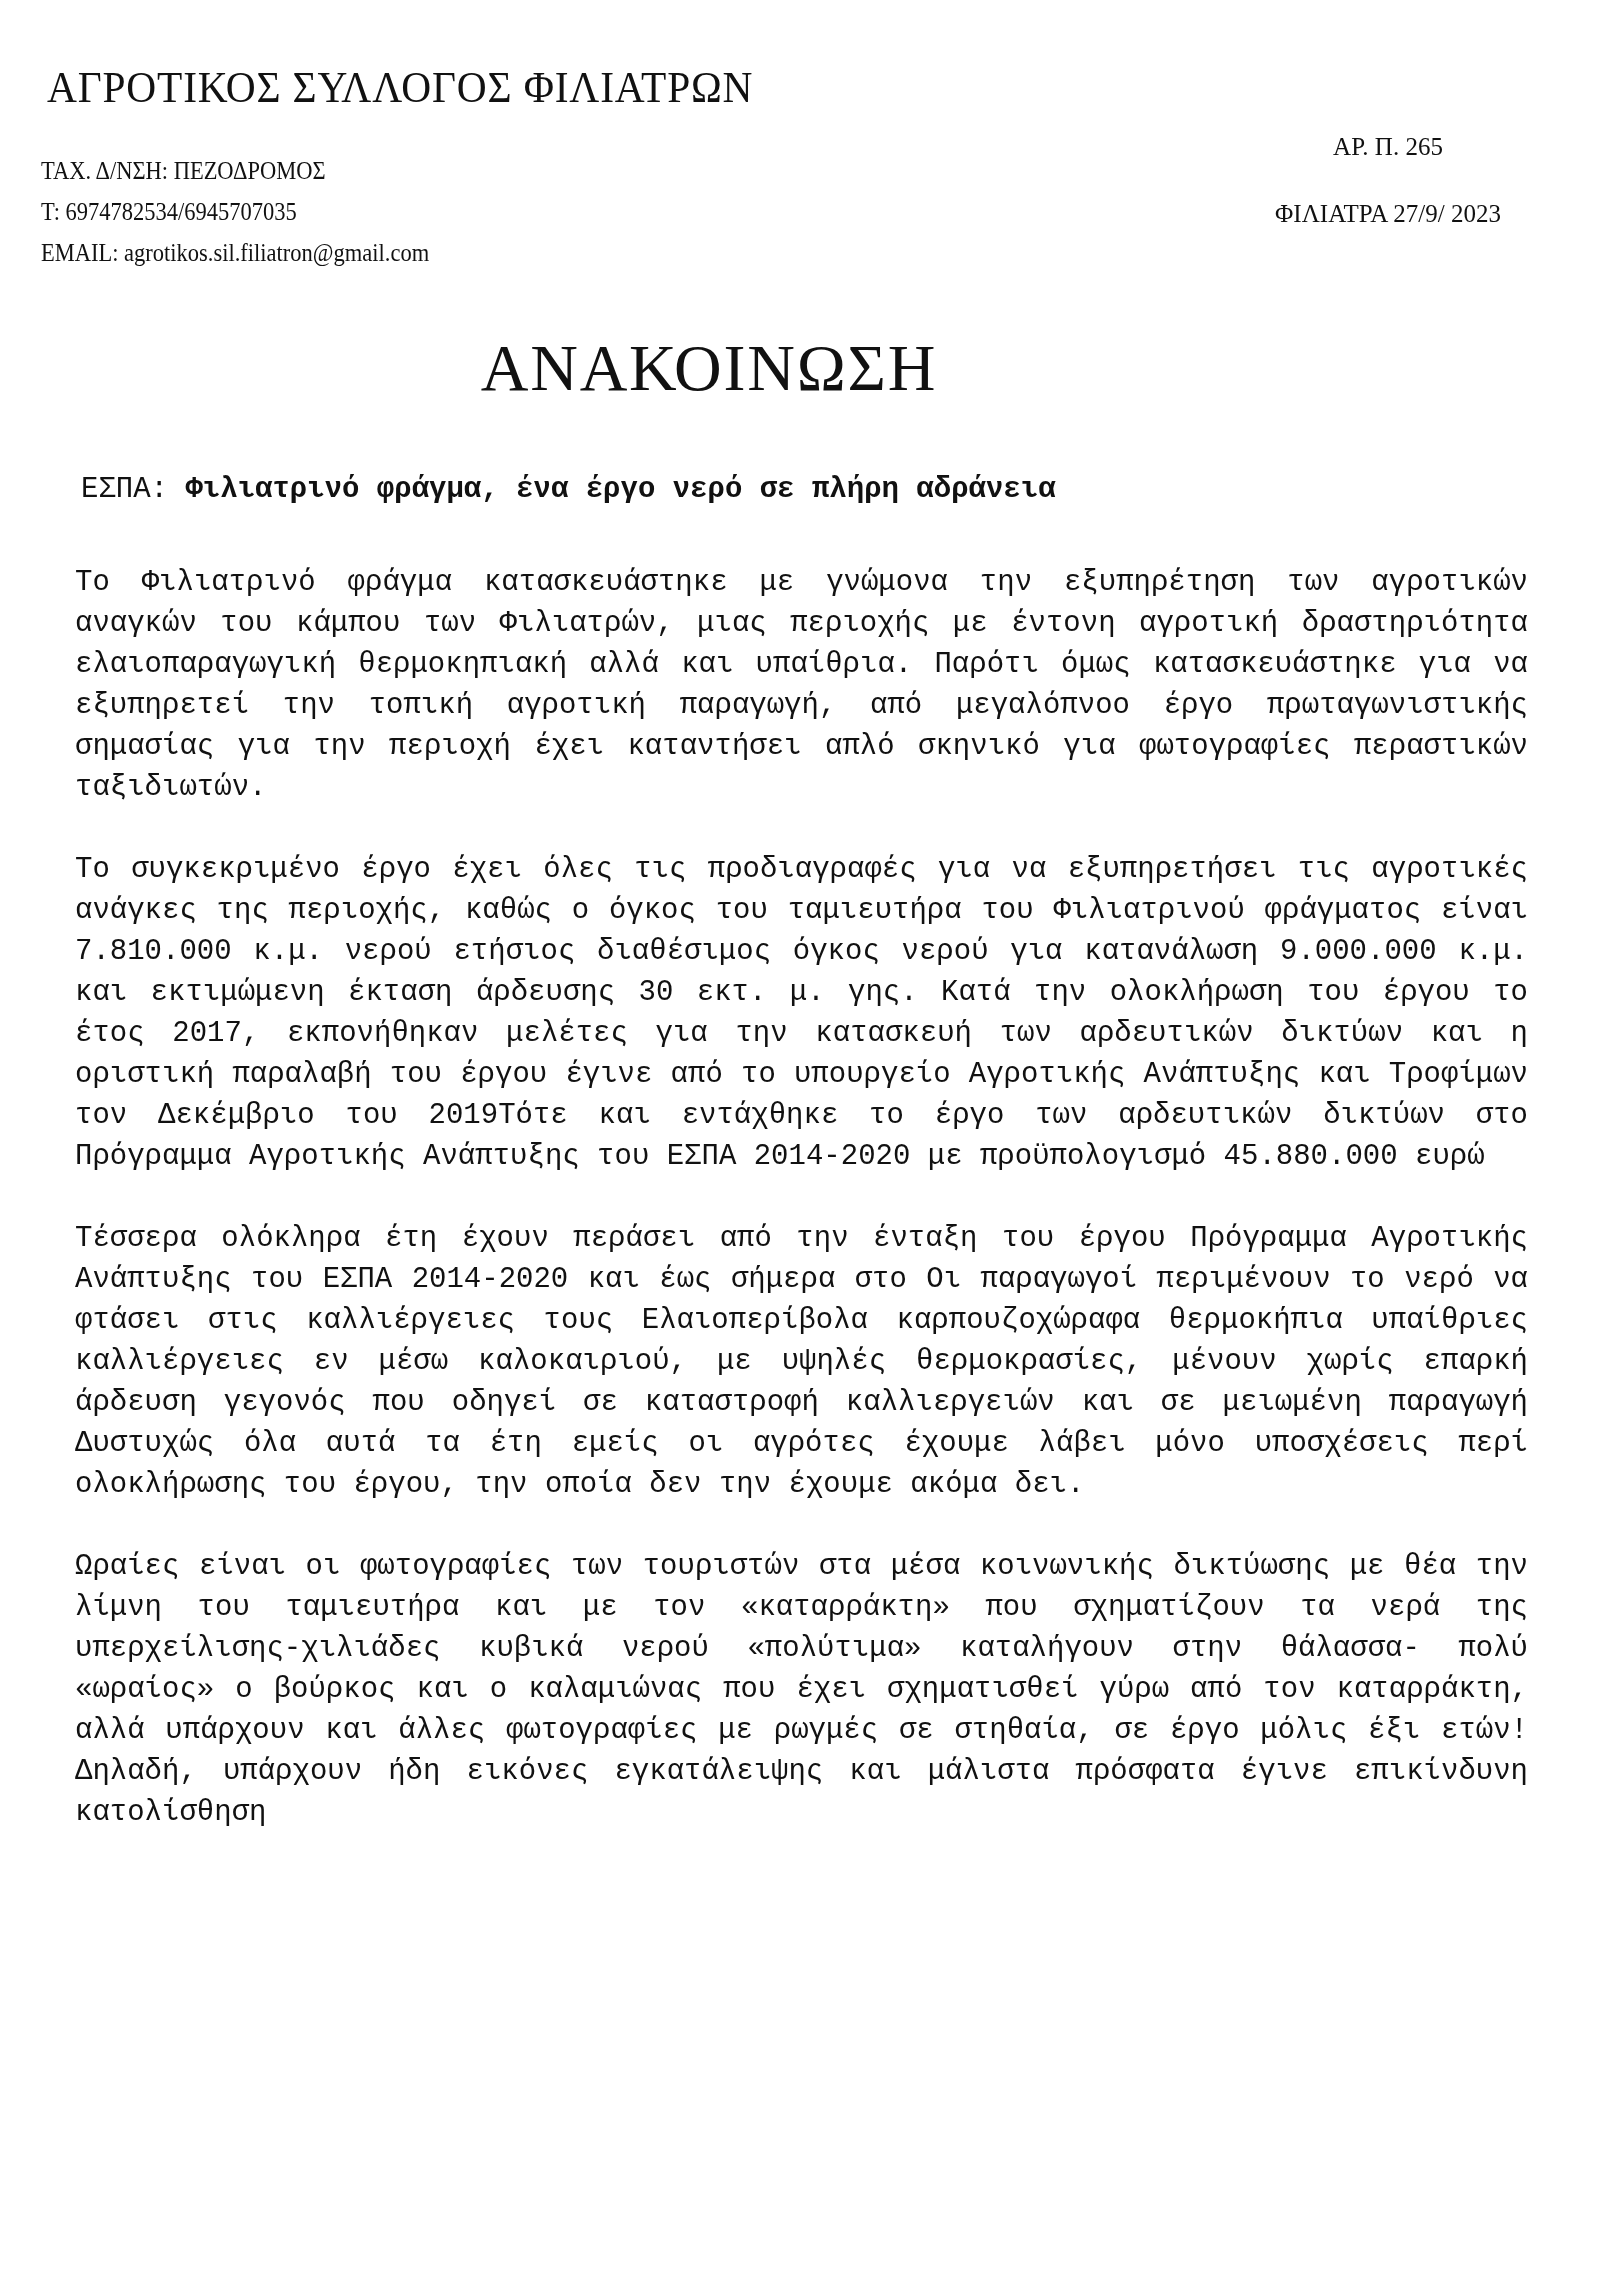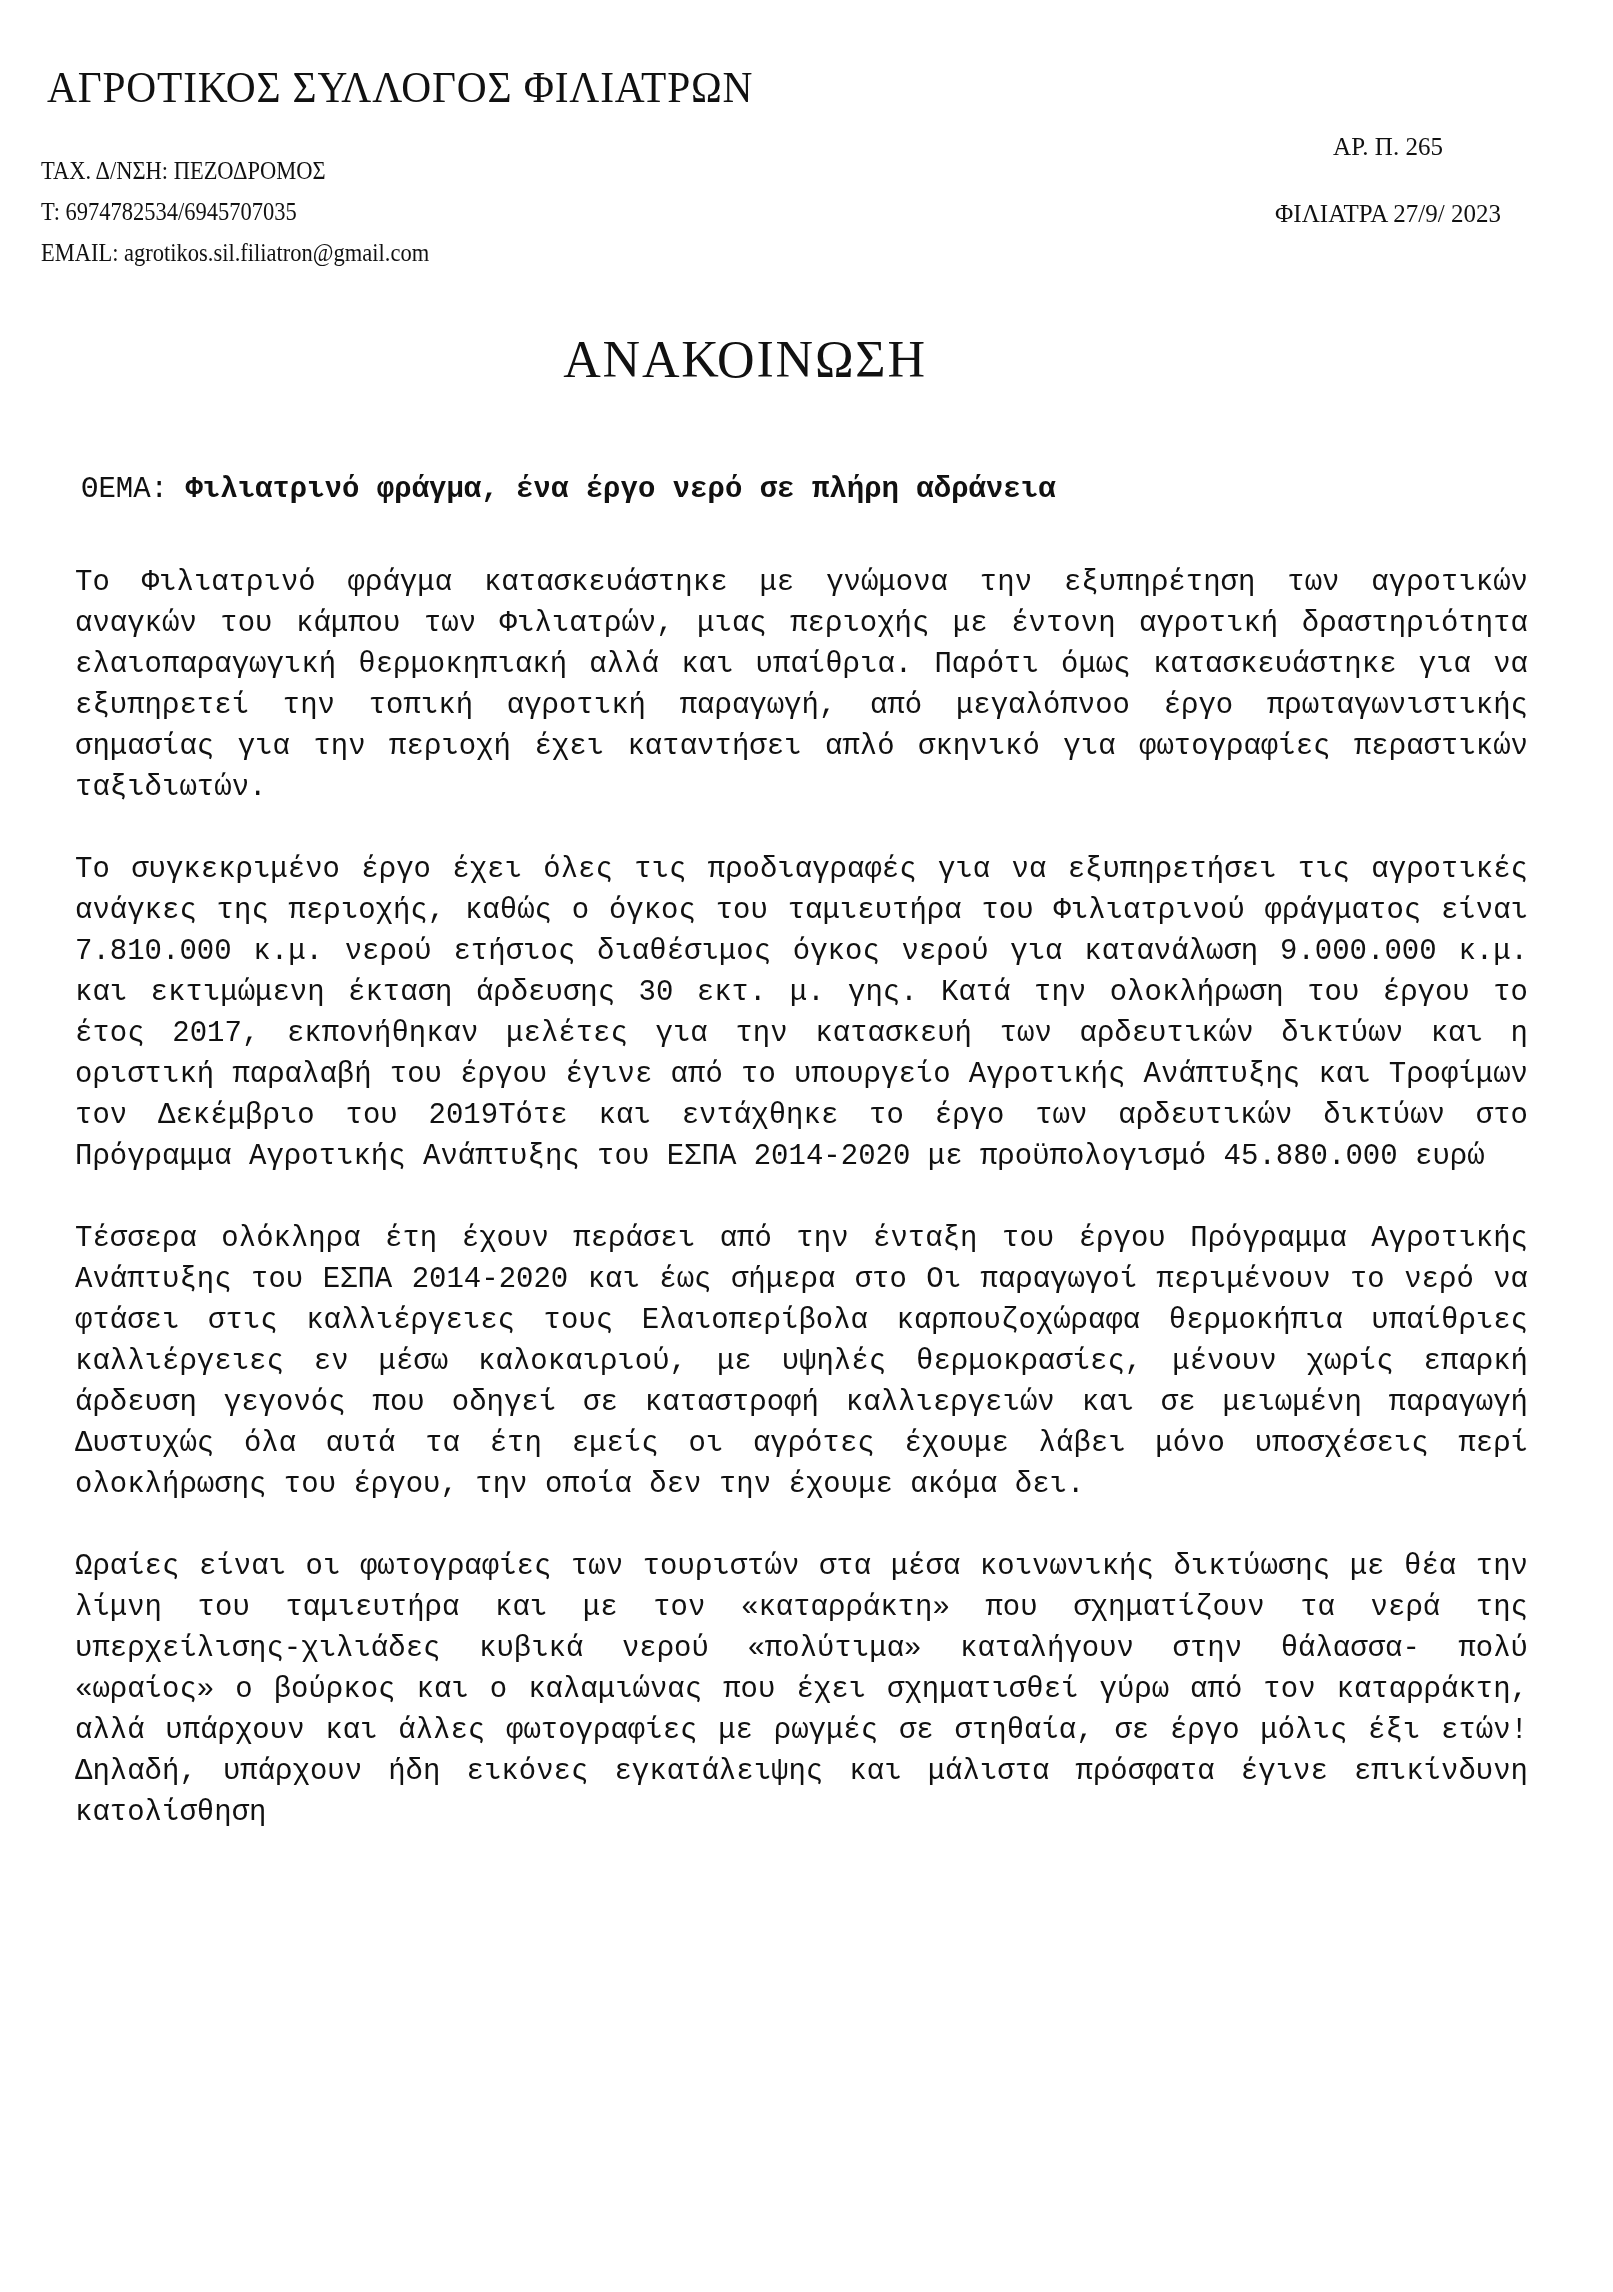--- a/index.html
+++ b/index.html
@@ -21,21 +21,21 @@
   .contact div { white-space: nowrap; }
 
   .ref-block {
     position: absolute; left: 1164px; top: 133px; width: 448px;
     text-align: center; font-size: 25px;
   }
   .ref-block .ref { margin-bottom: 39px; }
 
   .announce {
     position: absolute; left: 0; top: 330px; width: 1418px;
-    text-align: center; font-size: 52px; letter-spacing: 1.8px; margin-left: 36px;
+    text-align: center; font-size: 66px; letter-spacing: 1.8px;
   }
 
   .subject {
     position: absolute; left: 81px; top: 473px;
     font-size: 29px; white-space: nowrap;
   }
   .subject .subject-text { font-weight: 700; }
 
   .body-text {
     position: absolute; left: 75px; top: 562px; width: 1453px;
@@ -59,21 +59,21 @@
 </div>
 
 <div class="ref-block serif">
   <div class="ref">ΑΡ. Π. 265</div>
   <div>ΦΙΛΙΑΤΡΑ 27/9/ 2023</div>
 </div>
 
 <div class="announce serif">ΑΝΑΚΟΙΝΩΣΗ</div>
 
 <div class="subject mono">
-  <span>ΘΕΜΑ:</span>
+  <span>ΕΣΠΑ:</span>
   <span class="subject-text">Φιλιατρινό φράγμα, ένα έργο νερό σε πλήρη αδράνεια</span>
 </div>
 
 <div class="body-text mono">
   <p>Το Φιλιατρινό φράγμα κατασκευάστηκε με γνώμονα την εξυπηρέτηση των αγροτικών αναγκών του κάμπου των Φιλιατρών, μιας περιοχής με έντονη αγροτική δραστηριότητα ελαιοπαραγωγική θερμοκηπιακή αλλά και υπαίθρια. Παρότι όμως κατασκευάστηκε για να εξυπηρετεί την τοπική αγροτική παραγωγή, από μεγαλόπνοο έργο πρωταγωνιστικής σημασίας για την περιοχή έχει καταντήσει απλό σκηνικό για φωτογραφίες περαστικών ταξιδιωτών.</p>
   <p>Το συγκεκριμένο έργο έχει όλες τις προδιαγραφές για να εξυπηρετήσει τις αγροτικές ανάγκες της περιοχής, καθώς ο όγκος του ταμιευτήρα του Φιλιατρινού φράγματος είναι 7.810.000 κ.μ. νερού ετήσιος διαθέσιμος όγκος νερού για κατανάλωση 9.000.000 κ.μ. και εκτιμώμενη έκταση άρδευσης 30 εκτ. μ. γης. Κατά την ολοκλήρωση του έργου το έτος 2017, εκπονήθηκαν μελέτες για την κατασκευή των αρδευτικών δικτύων και η οριστική παραλαβή του έργου έγινε από το υπουργείο Αγροτικής Ανάπτυξης και Τροφίμων τον Δεκέμβριο του 2019Τότε και εντάχθηκε το έργο των αρδευτικών δικτύων στο Πρόγραμμα Αγροτικής Ανάπτυξης του ΕΣΠΑ 2014-2020 με προϋπολογισμό 45.880.000 ευρώ</p>
   <p>Τέσσερα ολόκληρα έτη έχουν περάσει από την ένταξη του έργου Πρόγραμμα Αγροτικής Ανάπτυξης του ΕΣΠΑ 2014-2020 και έως σήμερα στο Οι παραγωγοί περιμένουν το νερό να φτάσει στις καλλιέργειες τους Ελαιοπερίβολα καρπουζοχώραφα θερμοκήπια υπαίθριες καλλιέργειες εν μέσω καλοκαιριού, με υψηλές θερμοκρασίες, μένουν χωρίς επαρκή άρδευση γεγονός που οδηγεί σε καταστροφή καλλιεργειών και σε μειωμένη παραγωγή Δυστυχώς όλα αυτά τα έτη εμείς οι αγρότες έχουμε λάβει μόνο υποσχέσεις περί ολοκλήρωσης του έργου, την οποία δεν την έχουμε ακόμα δει.</p>
   <p>Ωραίες είναι οι φωτογραφίες των τουριστών στα μέσα κοινωνικής δικτύωσης με θέα την λίμνη του ταμιευτήρα και με τον «καταρράκτη» που σχηματίζουν τα νερά της υπερχείλισης-χιλιάδες κυβικά νερού «πολύτιμα» καταλήγουν στην θάλασσα- πολύ «ωραίος» ο βούρκος και ο καλαμιώνας που έχει σχηματισθεί γύρω από τον καταρράκτη, αλλά υπάρχουν και άλλες φωτογραφίες με ρωγμές σε στηθαία, σε έργο μόλις έξι ετών! Δηλαδή, υπάρχουν ήδη εικόνες εγκατάλειψης και μάλιστα πρόσφατα έγινε επικίνδυνη κατολίσθηση</p>
 </div>
 

